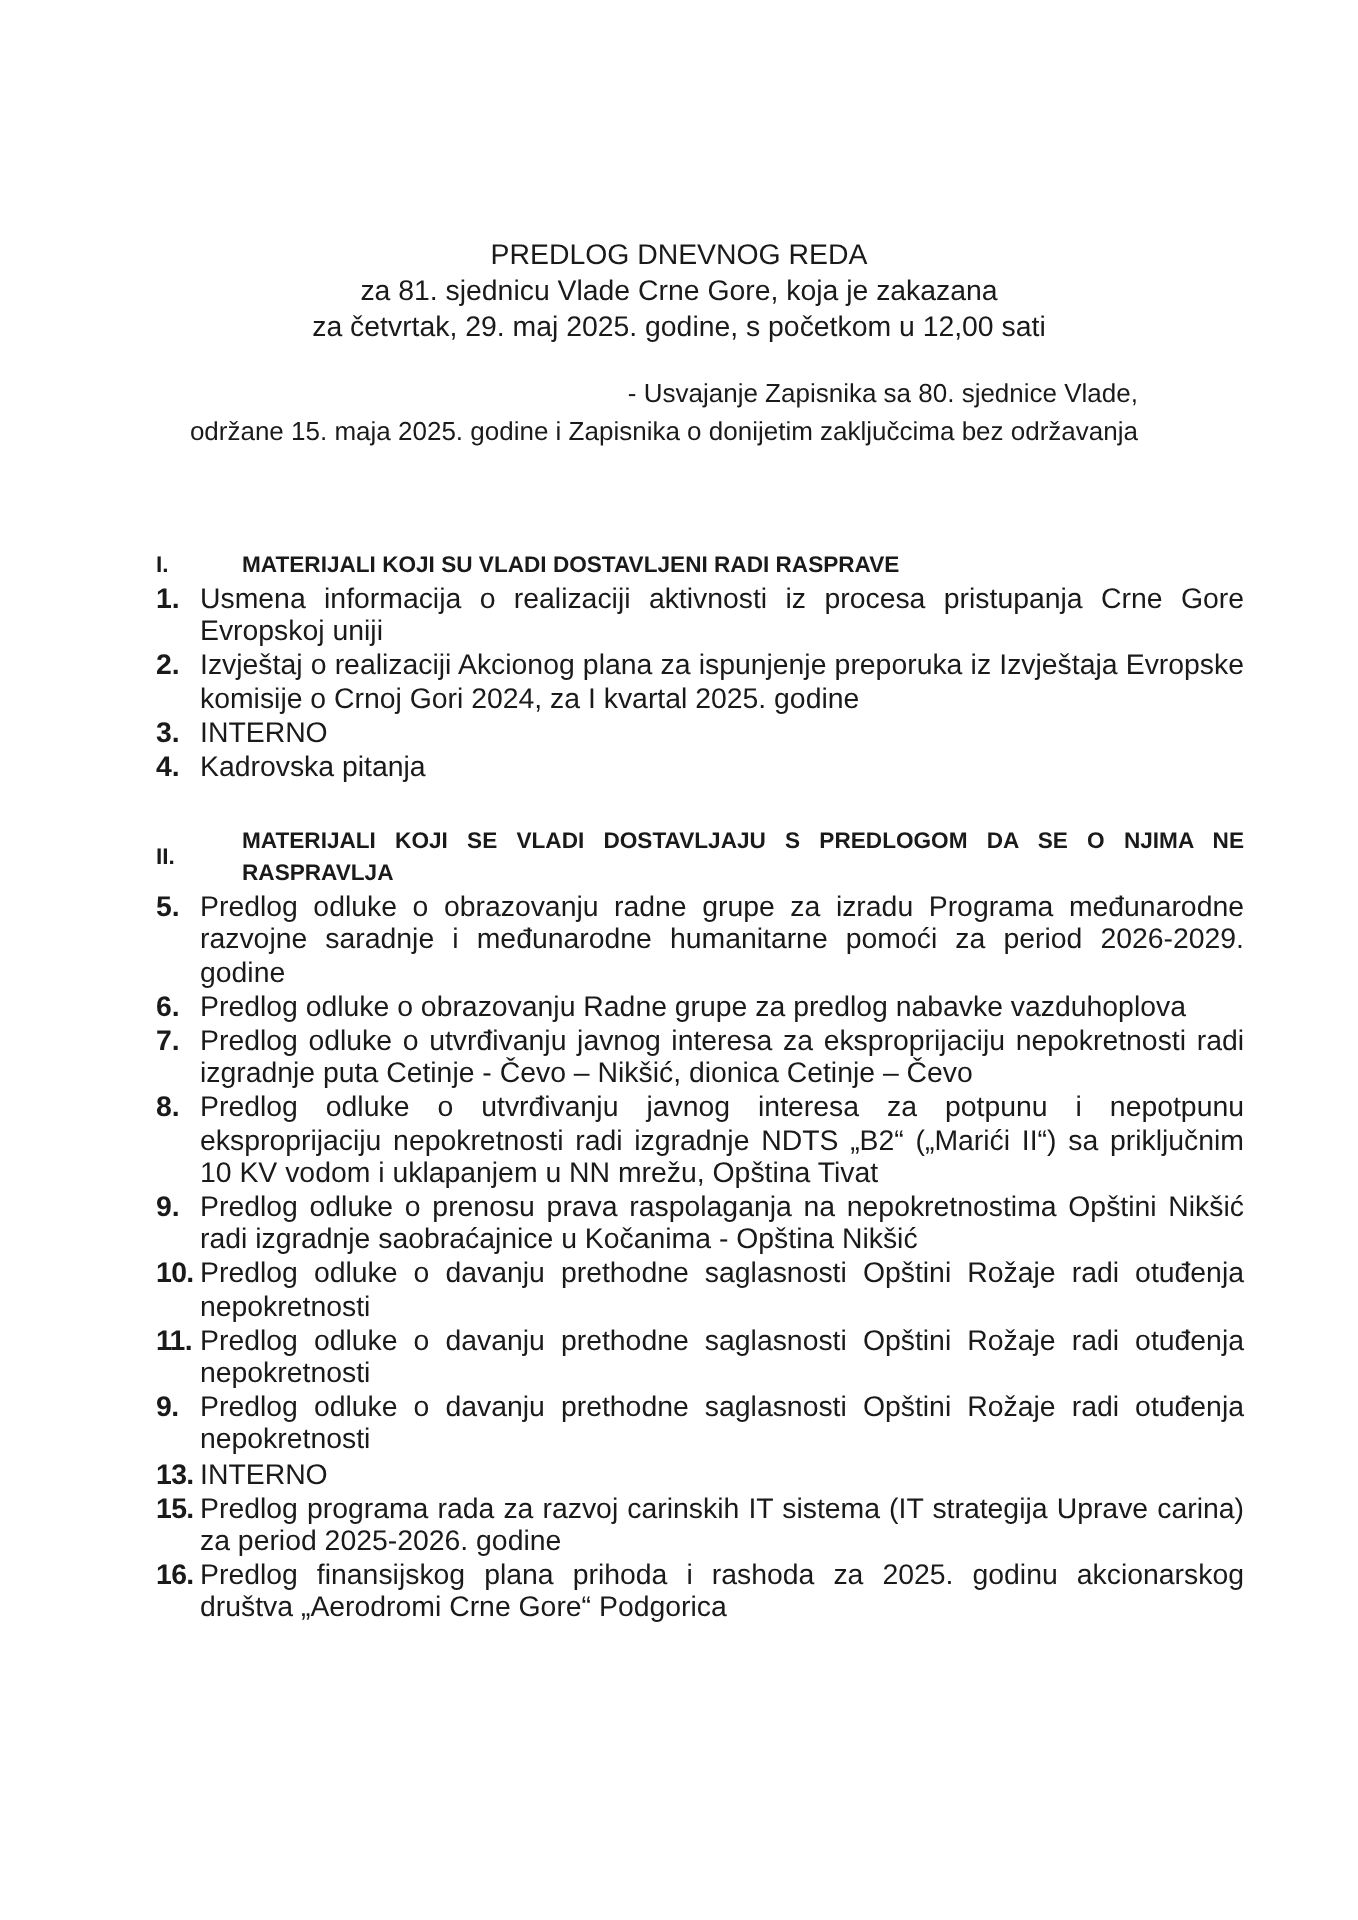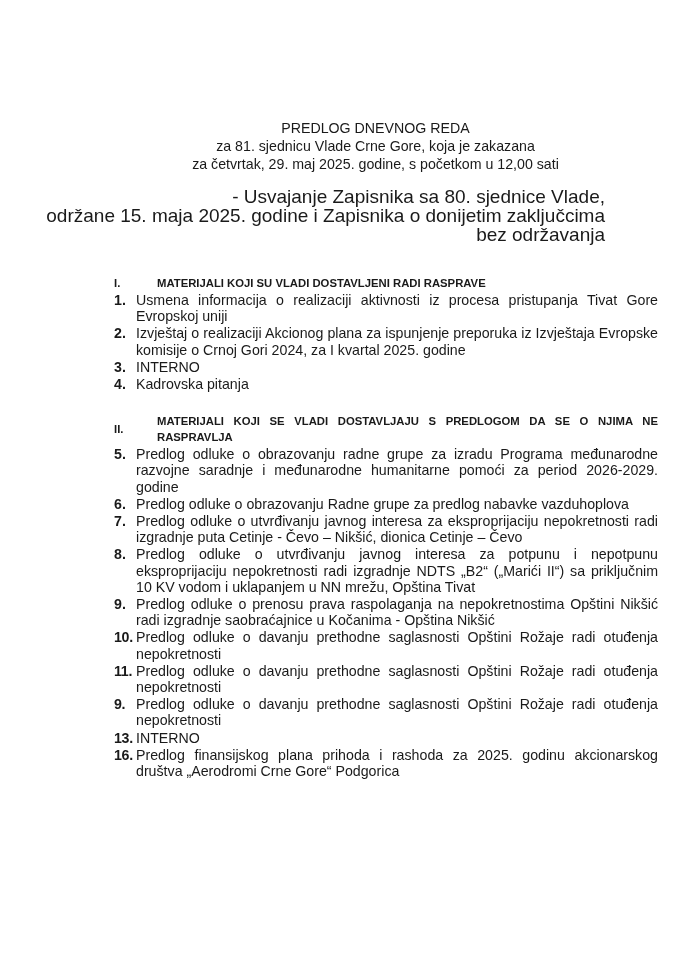--- a/index.html
+++ b/index.html
@@ -1,27 +1,27 @@
 <!DOCTYPE html>
 <html><head>
   <meta charset="utf-8">
   <style>
     html, body { margin: 0; padding: 0; background: #ffffff; }
     body {
       width: 679px; height: 960px; position: relative; overflow: hidden;
       font-family: "Liberation Sans", sans-serif; color: #1a1a1a;
     }
-    .page { position: absolute; left: 0; top: 0; width: 625px; height: 960px; margin-left: 36px; }
+    .page { position: absolute; left: 0; top: 0; width: 625px; height: 960px; }
     .header {
       position: absolute; left: 0; top: 119px; width: 679px;
       text-align: center; font-size: 14.2px; line-height: 18px;
     }
     .minutes {
       position: absolute; right: 56px; top: 187px; width: 560px;
-      text-align: right; font-size: 19px; line-height: 19px;
+      text-align: right; font-size: 13px; line-height: 19px;
     }
     .content {
       position: absolute; left: 78px; top: 275px; width: 544px;
     }
     .section-head {
       display: flex; font-weight: bold; font-size: 11.3px; line-height: 16px;
       margin-top: 0;
     }
     .section-head .roman { width: 43px; flex: none; }
     .section-head .stitle { flex: 1; text-align: justify; }
@@ -51,21 +51,21 @@
   </div>
 
   <div class="content">
 
     <div class="section-head">
       <span class="roman">I.</span>
       <span class="stitle">MATERIJALI KOJI SU VLADI DOSTAVLJENI RADI RASPRAVE</span>
     </div>
     <div class="item">
       <span class="num">1.</span>
-      <span class="txt">Usmena informacija o realizaciji aktivnosti iz procesa pristupanja Tivat Gore Evropskoj uniji</span>
+      <span class="txt">Usmena informacija o realizaciji aktivnosti iz procesa pristupanja Crne Gore Evropskoj uniji</span>
     </div>
     <div class="item">
       <span class="num">2.</span>
       <span class="txt">Izvještaj o realizaciji Akcionog plana za ispunjenje preporuka iz Izvještaja Evropske komisije o Crnoj Gori 2024, za I kvartal 2025. godine</span>
     </div>
     <div class="item">
       <span class="num">3.</span>
       <span class="txt">INTERNO</span>
     </div>
     <div class="item">
@@ -107,18 +107,22 @@
     </div>
     <div class="item">
       <span class="num wide">9.</span>
       <span class="txt">Predlog odluke o davanju prethodne saglasnosti Opštini Rožaje radi otuđenja nepokretnosti</span>
     </div>
     <div class="item">
       <span class="num wide">13.</span>
       <span class="txt">INTERNO</span>
     </div>
     <div class="item">
+      <span class="num wide">15.</span>
+      <span class="txt">Predlog programa rada za razvoj carinskih IT sistema (IT strategija Uprave carina) za period 2025-2026. godine</span>
+    </div>
+    <div class="item">
       <span class="num wide">16.</span>
       <span class="txt">Predlog finansijskog plana prihoda i rashoda za 2025. godinu akcionarskog društva „Aerodromi Crne Gore“ Podgorica</span>
     </div>
 
   </div>
 </div>
 
 </body></html>

